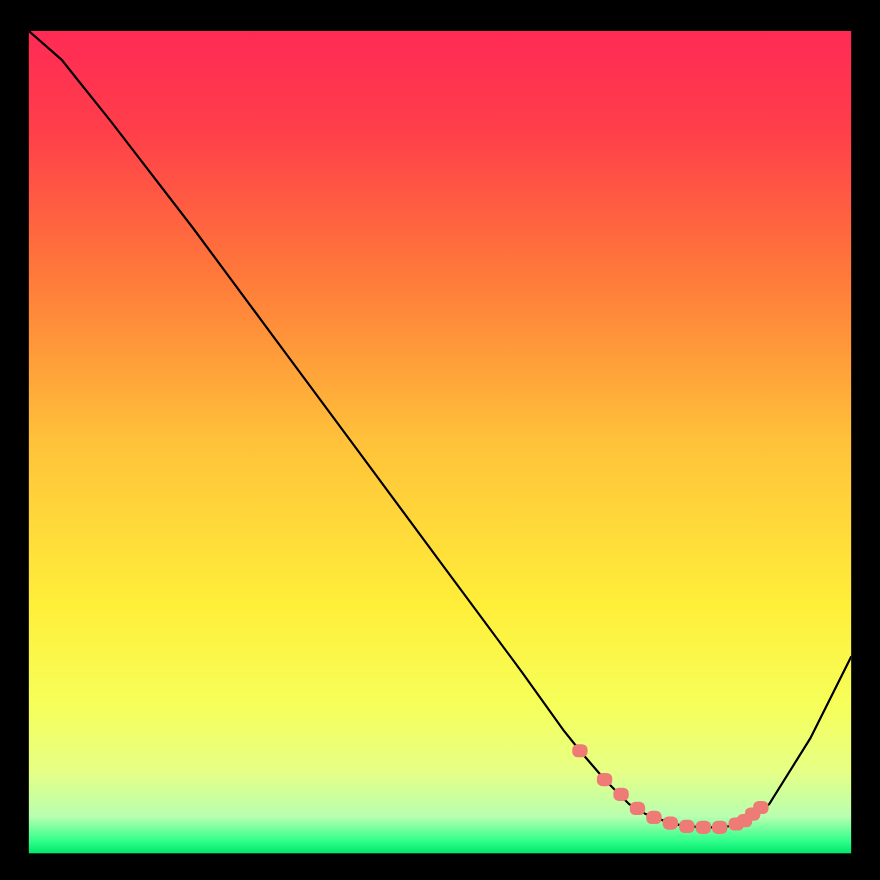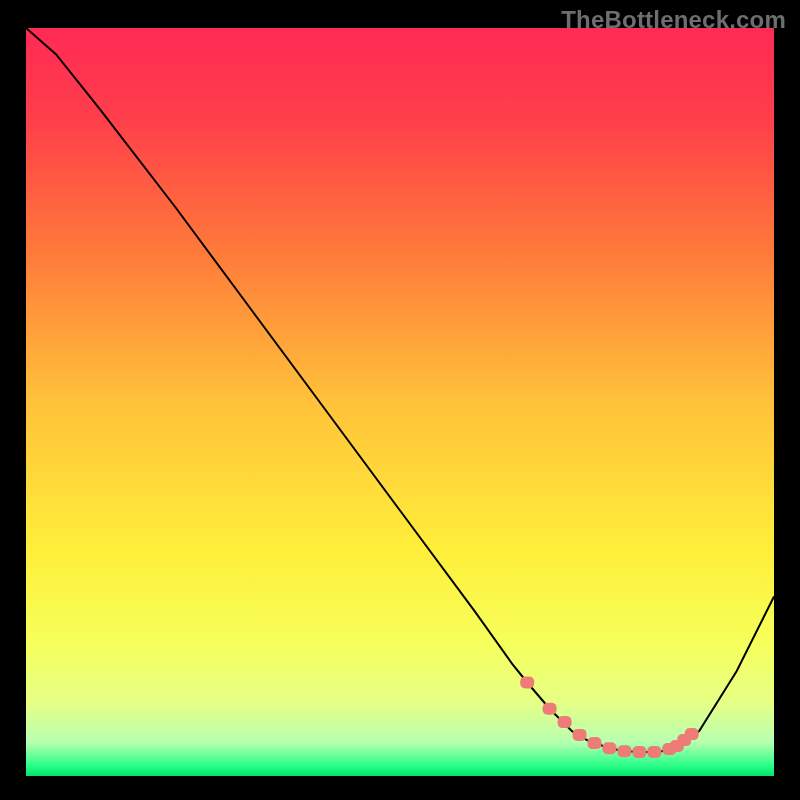--- a/index.html
+++ b/index.html
@@ -37,21 +37,20 @@
   svg {
     display: block;
     width: 748px;
     height: 748px;
   }
 </style>
 </head>
 <body>
 
 <div class="frame">
-  <div class="watermark">TheBottleneck.com</div>
 
   <div class="plot">
     <svg id="chart-svg" viewBox="0 0 748 748">
       <defs>
         <linearGradient id="bg-grad" x1="0" y1="0" x2="0" y2="1">
             <stop offset="0%" stop-color="#ff2a55"></stop>
             <stop offset="12%" stop-color="#ff3e4a"></stop>
             <stop offset="30%" stop-color="#ff7a3a"></stop>
             <stop offset="50%" stop-color="#ffc23a"></stop>
             <stop offset="70%" stop-color="#ffef3a"></stop>

